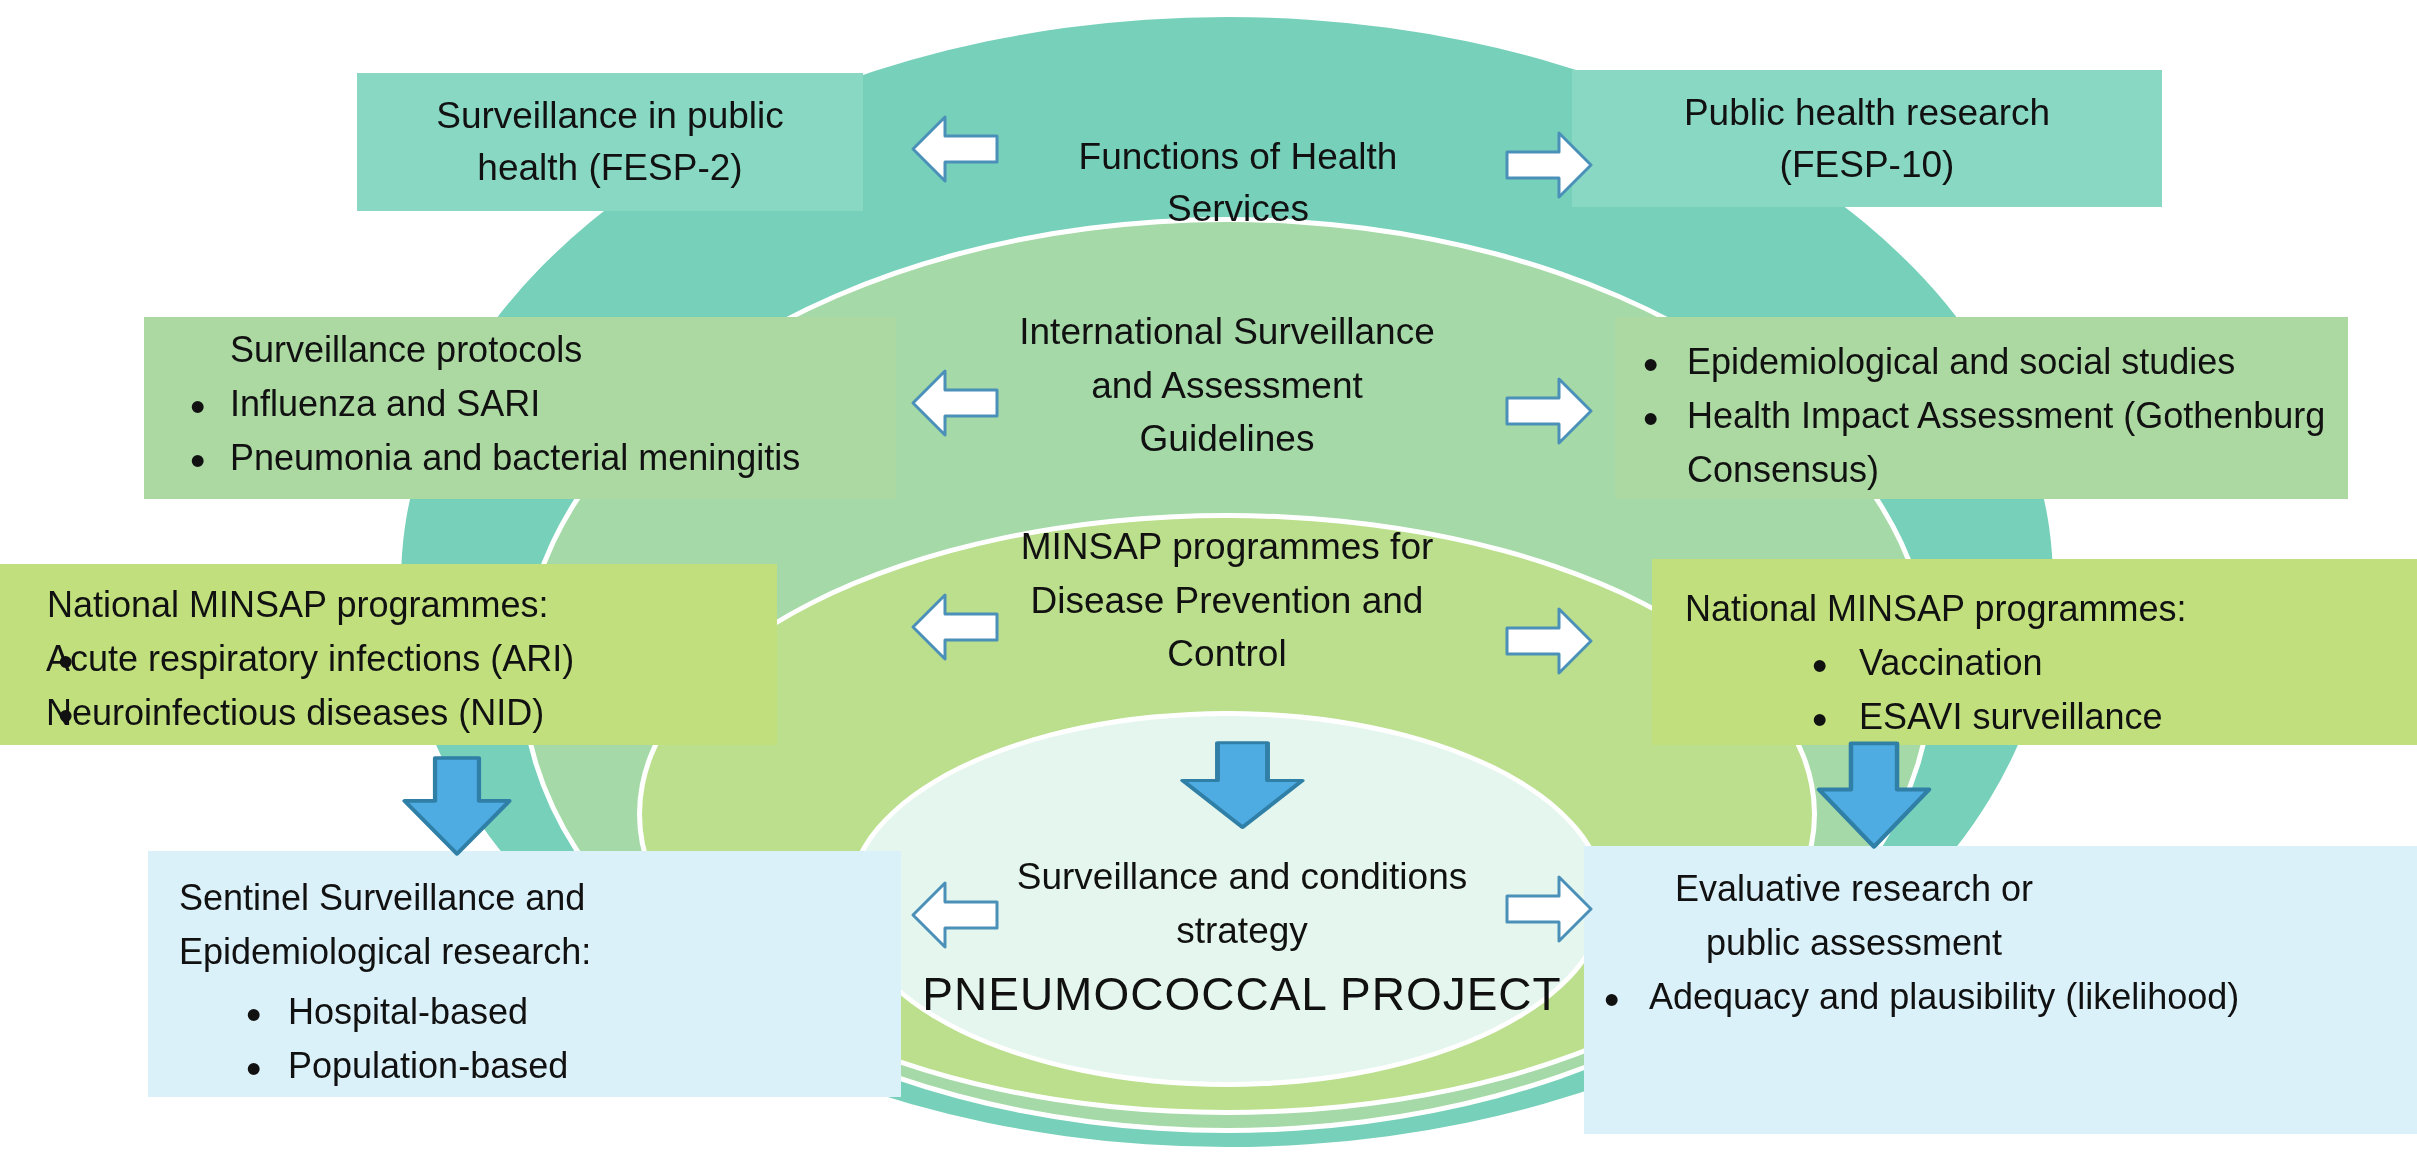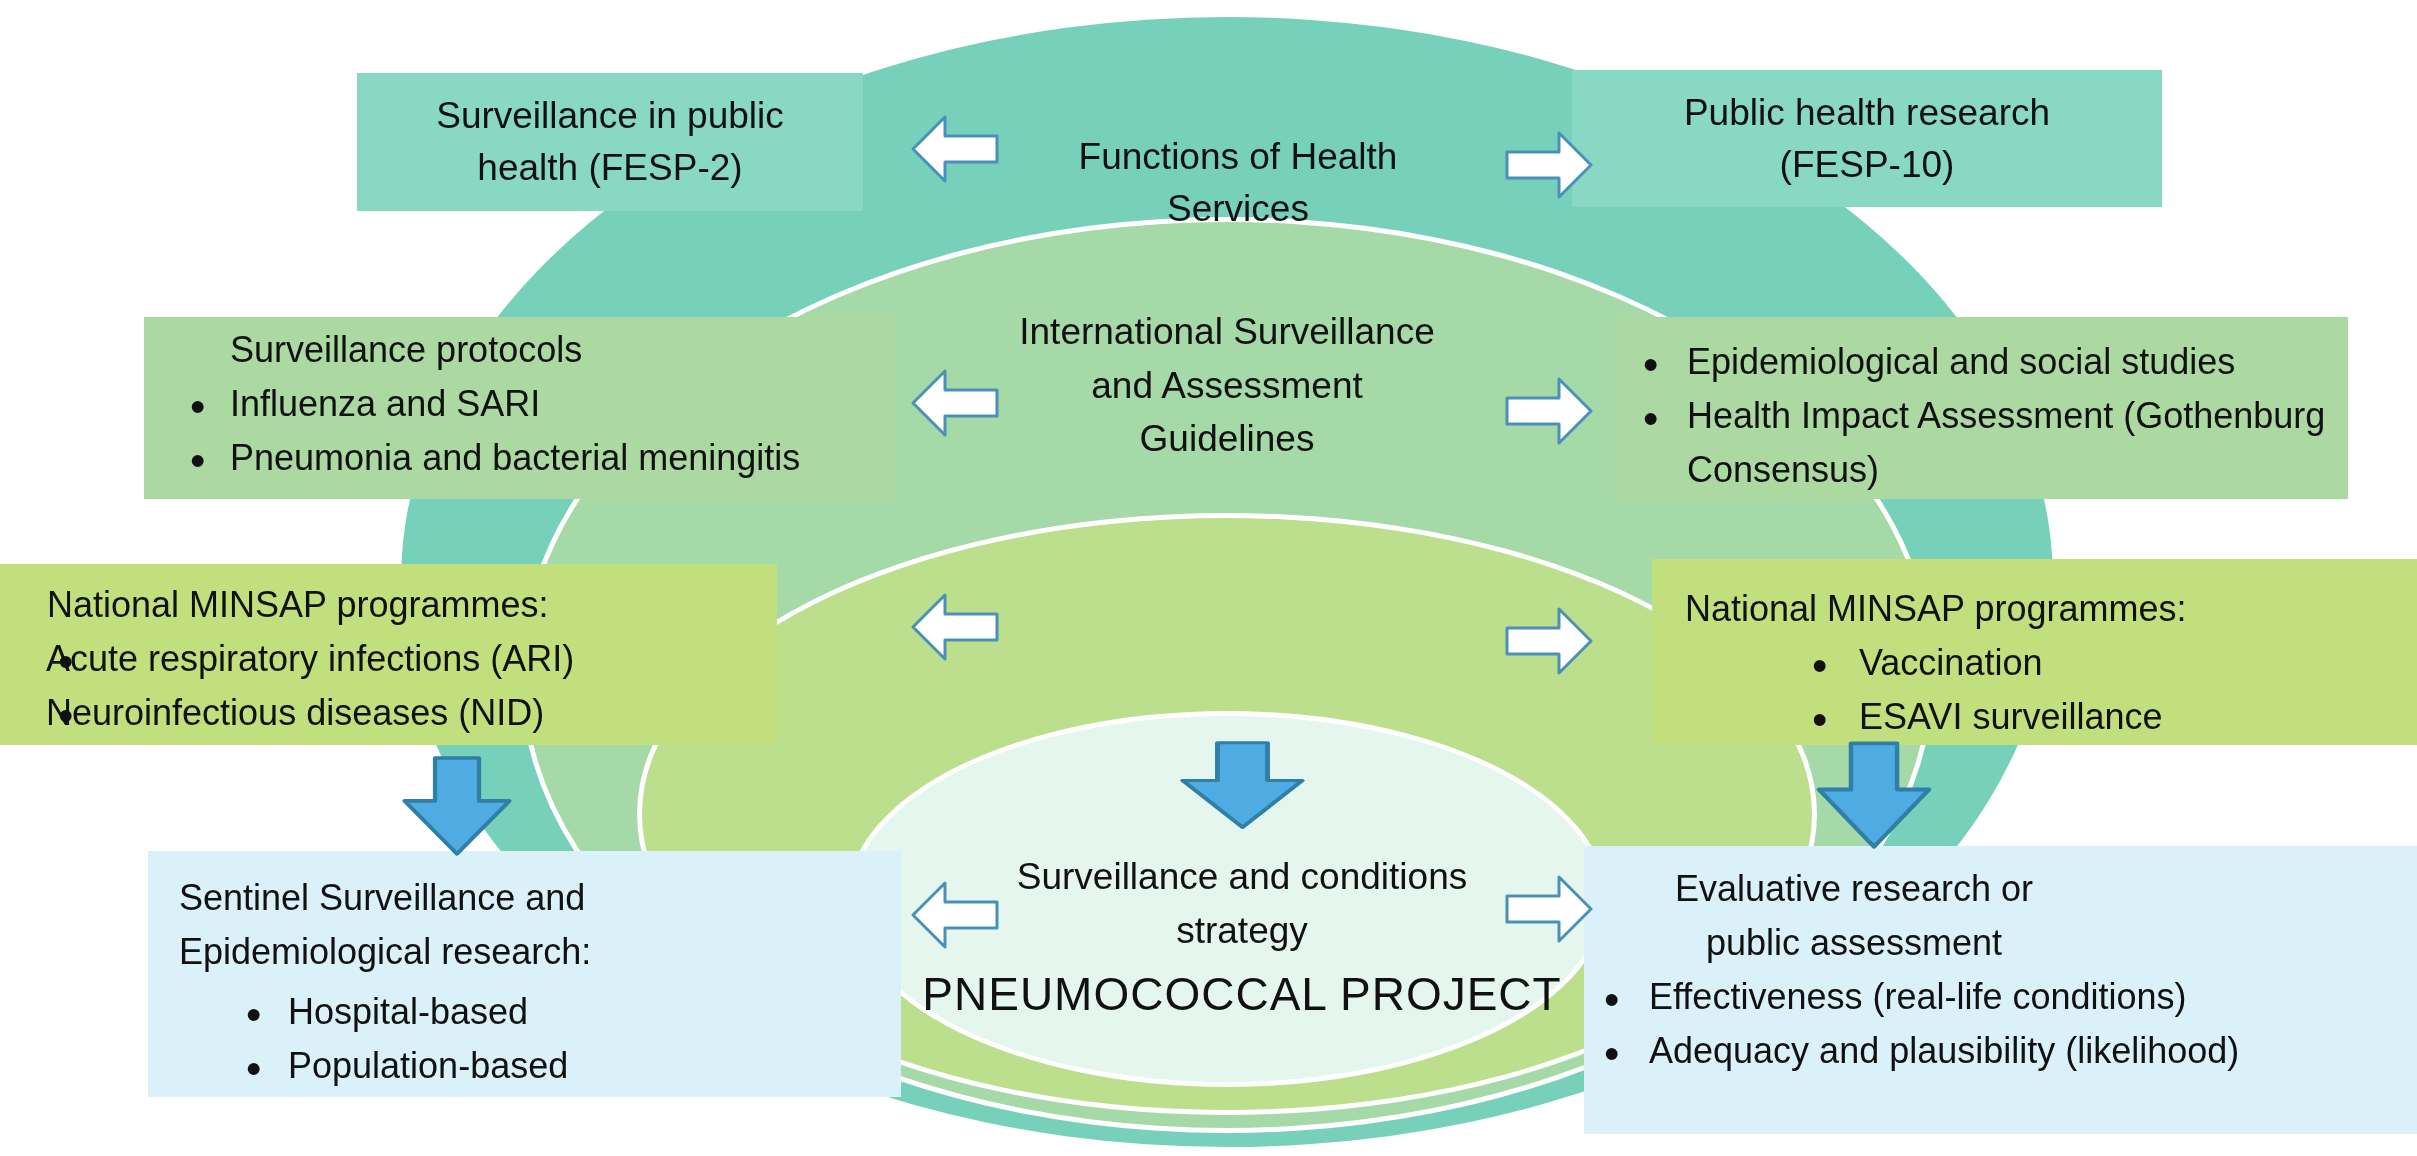--- a/index.html
+++ b/index.html
@@ -116,20 +116,25 @@
   <svg class="harrow" style="left:1503px;top:372px" width="92" height="78" viewBox="0 0 92 78">
     <polygon points="88,39 56,7 56,26 4,26 4,52 56,52 56,71"></polygon>
   </svg>
 
   <div class="box l3-left">
     <div class="heading">National MINSAP programmes:</div>
     <div class="bullet">Acute respiratory infections (ARI)</div>
     <div class="bullet">Neuroinfectious diseases (NID)</div>
   </div>
 
+  <div class="center-label l3-center">
+    <div>MINSAP programmes for</div>
+    <div>Disease Prevention and</div>
+    <div>Control</div>
+  </div>
 
   <div class="box l3-right">
     <div class="heading">National MINSAP programmes:</div>
     <div class="bullet">Vaccination</div>
     <div class="bullet">ESAVI surveillance</div>
   </div>
 
   <svg class="harrow" style="left:909px;top:588px" width="92" height="78" viewBox="0 0 92 78">
     <polygon points="4,39 36,7 36,26 88,26 88,52 36,52 36,71"></polygon>
   </svg>
@@ -160,21 +165,20 @@
     <div>Surveillance and conditions</div>
     <div>strategy</div>
     <div class="project">PNEUMOCOCCAL PROJECT</div>
   </div>
 
   <div class="box l4-right">
     <div class="headwrap">
       <div>Evaluative research or</div>
       <div>public assessment</div>
     </div>
-    <div class="bullet">Effectiveness (real-life conditions)</div>
     <div class="bullet">Adequacy and plausibility (likelihood)</div>
   </div>
 
   <svg class="harrow" style="left:909px;top:876px" width="92" height="78" viewBox="0 0 92 78">
     <polygon points="4,39 36,7 36,26 88,26 88,52 36,52 36,71"></polygon>
   </svg>
   <svg class="harrow" style="left:1503px;top:870px" width="92" height="78" viewBox="0 0 92 78">
     <polygon points="88,39 56,7 56,26 4,26 4,52 56,52 56,71"></polygon>
   </svg>
 

